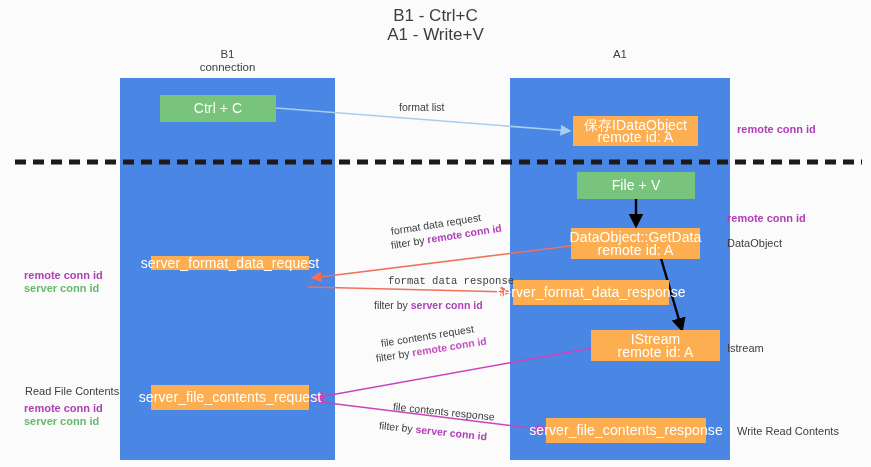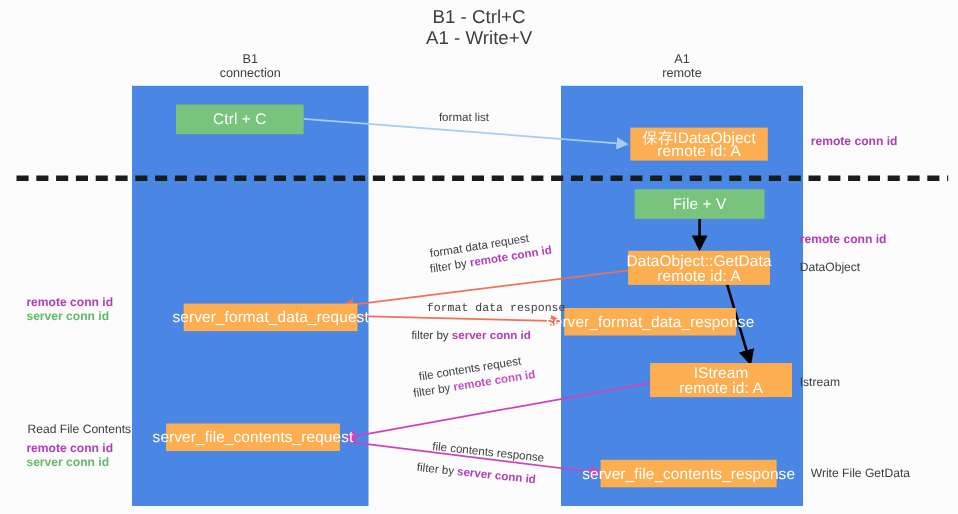--- a/index.html
+++ b/index.html
@@ -93,21 +93,20 @@
     <div>B1 - Ctrl+C</div>
     <div>A1 - Write+V</div>
   </div>
 
   <div class="col-header" style="left:120px; top:48px; width:215px;">
     <div>B1</div>
     <div>connection</div>
   </div>
   <div class="col-header" style="left:510px; top:48px; width:220px;">
     <div>A1</div>
-    <div>remote</div>
   </div>
 
   <div class="lane" style="left:120px; top:78px; width:215px; height:382px;"></div>
   <div class="lane" style="left:510px; top:78px; width:220px; height:382px;"></div>
 
   <svg class="overlay" viewBox="0 0 871 467">
     <defs>
       <marker id="ah-blue" markerWidth="7" markerHeight="7" refX="6" refY="3.5" orient="auto">
         <path d="M0,0 L7,3.5 L0,7 z" fill="#a7cdf0"></path>
       </marker>
@@ -136,21 +135,21 @@
 
     <line x1="592" y1="348" x2="314" y2="398" stroke="#cc44bb" stroke-width="1.6" marker-end="url(#ah-mag)"></line>
 
     <line x1="312" y1="401" x2="546" y2="430" stroke="#cc44bb" stroke-width="1.6" marker-end="url(#ah-mag)"></line>
   </svg>
 
   <div class="node green" style="left:160px; top:95px; width:116px; height:27px;">
     <span>Ctrl + C</span>
   </div>
 
-  <div class="node orange" style="left:151px; top:276px; width:158px; height:25px;margin-left:16px;">
+  <div class="node orange" style="left:151px; top:256px; width:158px; height:14px;">
     <span>server_format_data_request</span>
   </div>
 
   <div class="node orange" style="left:151px; top:385px; width:158px; height:25px;">
     <span>server_file_contents_request</span>
   </div>
 
   <div class="node orange" style="left:573px; top:116px; width:125px; height:30px;">
     <span>保存IDataObject</span>
     <span>remote id: A</span>
@@ -175,21 +174,21 @@
   </div>
 
   <div class="node orange" style="left:546px; top:418px; width:160px; height:25px;align-items:center;">
     <span>server_file_contents_response</span>
   </div>
 
   <div class="side-label bold-purple" style="left:737px; top:122px;">remote conn id</div>
   <div class="side-label bold-purple" style="left:727px; top:211px;">remote conn id</div>
   <div class="side-label" style="left:727px; top:236px;">DataObject</div>
   <div class="side-label" style="left:727px; top:341px;">Istream</div>
-  <div class="side-label" style="left:737px; top:424px;">Write File GetData</div>
+  <div class="side-label" style="left:737px; top:424px;">Write Read Contents</div>
 
   <div class="side-label bold-purple" style="left:24px; top:268px;">remote conn id</div>
   <div class="side-label bold-green" style="left:24px; top:281px;">server conn id</div>
 
   <div class="side-label" style="left:25px; top:384px;">Read File Contents</div>
   <div class="side-label bold-purple" style="left:24px; top:401px;">remote conn id</div>
   <div class="side-label bold-green" style="left:24px; top:414px;">server conn id</div>
 
   <div class="edge-label" style="left:399px; top:101px;">format list</div>
 

